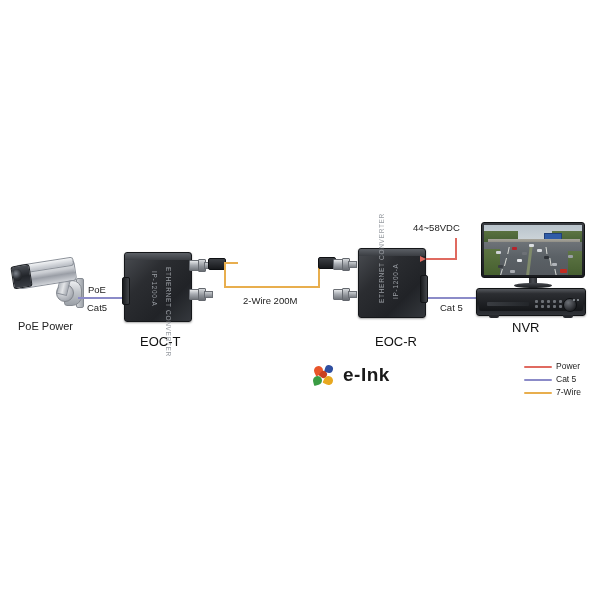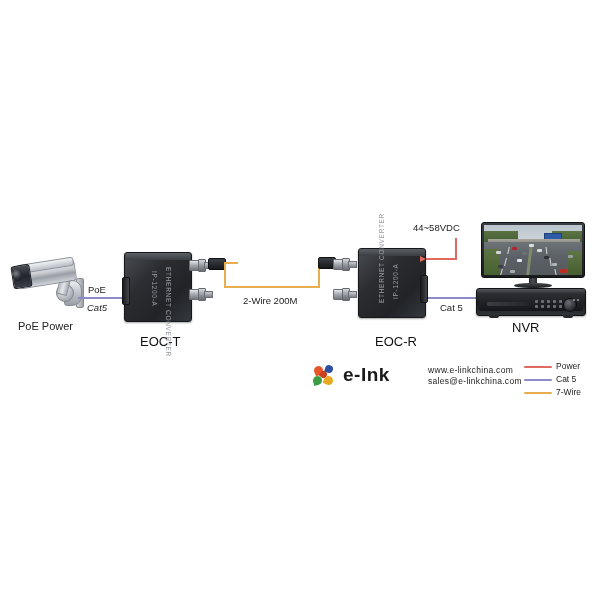--- a/index.html
+++ b/index.html
@@ -215,21 +215,21 @@
     <div class="cam-neck"></div>
     <div class="cam-body"></div>
     <div class="cam-sun"></div>
     <div class="cam-lens"></div>
     <div class="cam-lens-glass"></div>
   </div>
   <div class="abs lbl" style="left:18px;top:320px;">PoE Power</div>
 
   <div class="wire w-cat5 abs" style="left:78px;top:297px;width:46px;height:2px;"></div>
   <div class="abs lbl-sm" style="left:88px;top:284px;">PoE</div>
-  <div class="abs lbl-sm" style="left:87px;top:302px;font-style:italic;">Cat5</div>
+  <div class="abs lbl-sm" style="left:87px;top:302px;">Cat5</div>
 
   <div class="eoc" style="left:124px;top:252px;">
     <div class="eoc-top"></div>
     <div class="eoc-txt" style="left:33px;top:18px;transform:rotate(90deg);transform-origin:left top;">IP-1200-A</div>
     <div class="eoc-txt" style="left:47px;top:14px;transform:rotate(90deg);transform-origin:left top;">ETHERNET CONVERTER</div>
     <div class="eoc-side" style="left:-3px;top:24px;"></div>
   </div>
 
   <div class="bnc" style="left:189px;top:259px;">
     <div class="bnc-barrel"></div>
@@ -339,24 +339,20 @@
 
   <div class="logo-wrap">
     <div class="logo-mark">
       <div class="lm" style="left:1px;top:1px;width:9px;height:9px;background:#e8552a;transform:rotate(-25deg);"></div>
       <div class="lm" style="left:12px;top:0px;width:8px;height:8px;background:#2f4fa0;transform:rotate(15deg);"></div>
       <div class="lm" style="left:0px;top:11px;width:9px;height:9px;background:#3a9c43;transform:rotate(-15deg);"></div>
       <div class="lm" style="left:11px;top:11px;width:9px;height:9px;background:#e8a81f;transform:rotate(25deg);"></div>
       <div class="lm" style="left:7px;top:6px;width:7px;height:7px;background:#c9401f;transform:rotate(40deg);"></div>
     </div>
     <div class="logo-word">e-Ink</div>
-    <div class="logo-urls">
-      <div>www.e-linkchina.com</div>
-      <div>sales@e-linkchina.com</div>
-    </div>
   </div>
 
   <div class="legend">
     <div class="lg-row" style="top:0;">
       <div class="lg-line" style="background:#e06a60;"></div>
       <div class="lg-txt">Power</div>
     </div>
     <div class="lg-row" style="top:13px;">
       <div class="lg-line" style="background:#8b8bc8;"></div>
       <div class="lg-txt">Cat 5</div>

